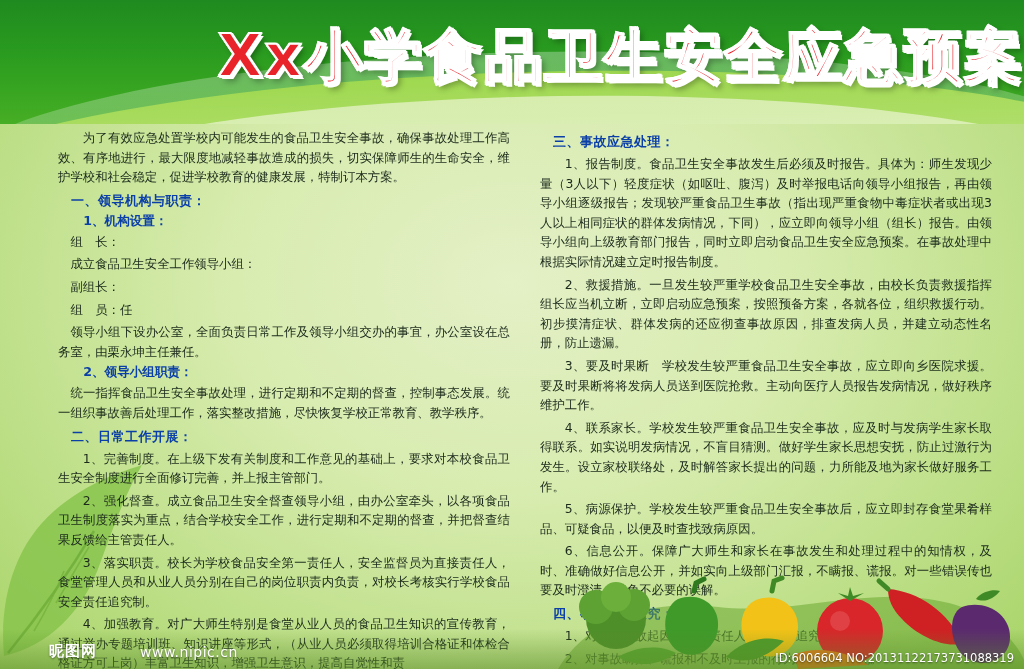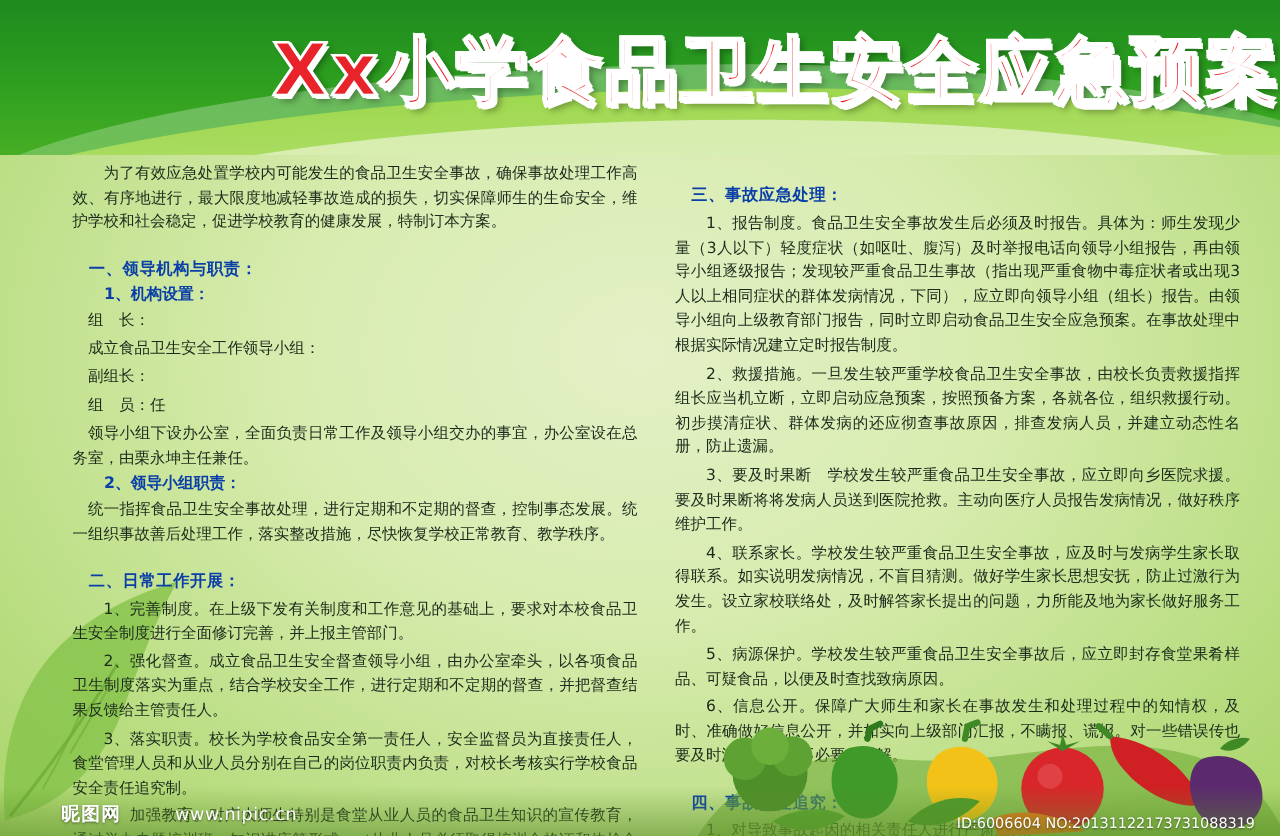--- a/index.html
+++ b/index.html
@@ -111,21 +111,21 @@
     margin: 0 0 3px 0;
     font-family: "DejaVu Sans", "Liberation Sans", sans-serif;
     font-size: 12.4px;
     line-height: 19.6px;
     color: #1b2a1b;
     text-align: justify;
     text-indent: 2em;
   }
   p.ind1 { text-indent: 1em; }
   p.heading {
-    margin: 19px 0 3px 0;
+    margin: 5px 0 3px 0;
     font-family: Liberation Mono, monospace;
     font-size: 13px;
     font-weight: bold;
     color: #0b3fa8;
     text-indent: 1em;
     letter-spacing: 0.5px;
   }
   p.subheading {
     margin: 1px 0 2px 0;
     font-family: "DejaVu Sans", "Liberation Sans", sans-serif;
@@ -178,21 +178,21 @@
     margin-left: 35px;
   }
   .wm-url {
     font-size: 14px;
     letter-spacing: 0.5px;
     margin-left: 37px;
   }
 
   .idbar {
     position: absolute;
-    right: 20px;
+    right: 10px;
     bottom: 4px;
     z-index: 9;
     color: #ffffff;
     font-size: 11.5px;
     font-family: "DejaVu Sans", "Liberation Sans", sans-serif;
     text-shadow: 0 1px 2px rgba(0,0,0,0.5);
     margin-left: 24px;
   }
 
   .bottom-shade {

